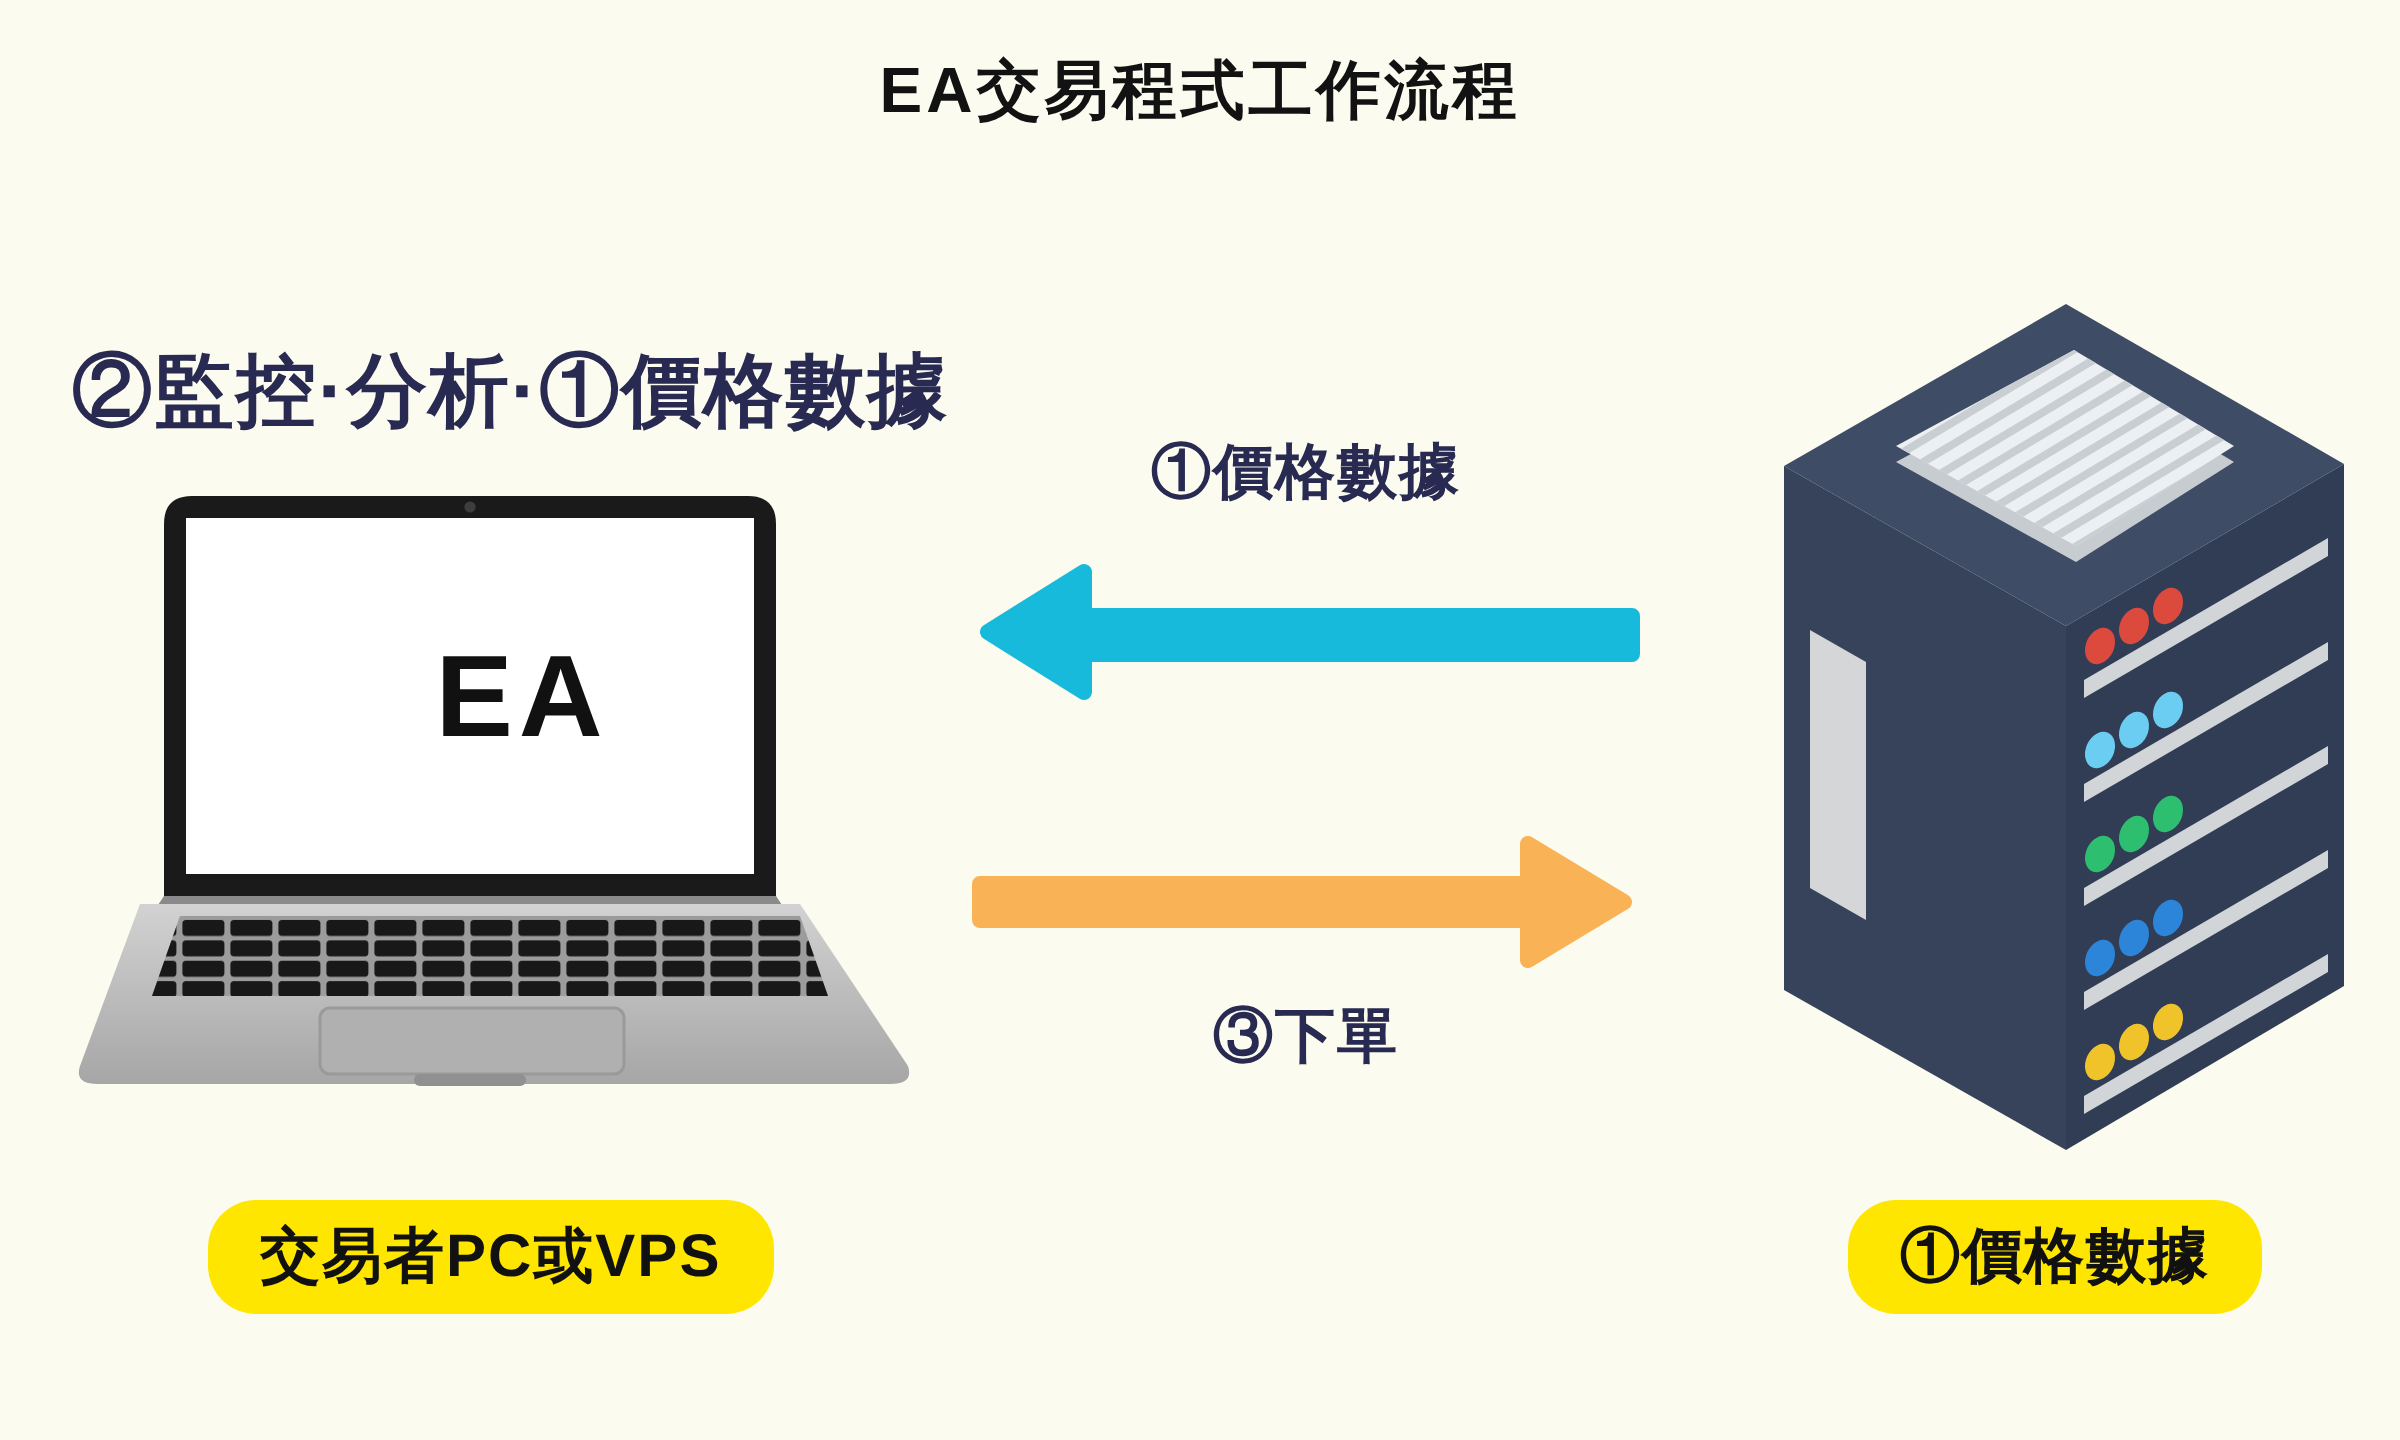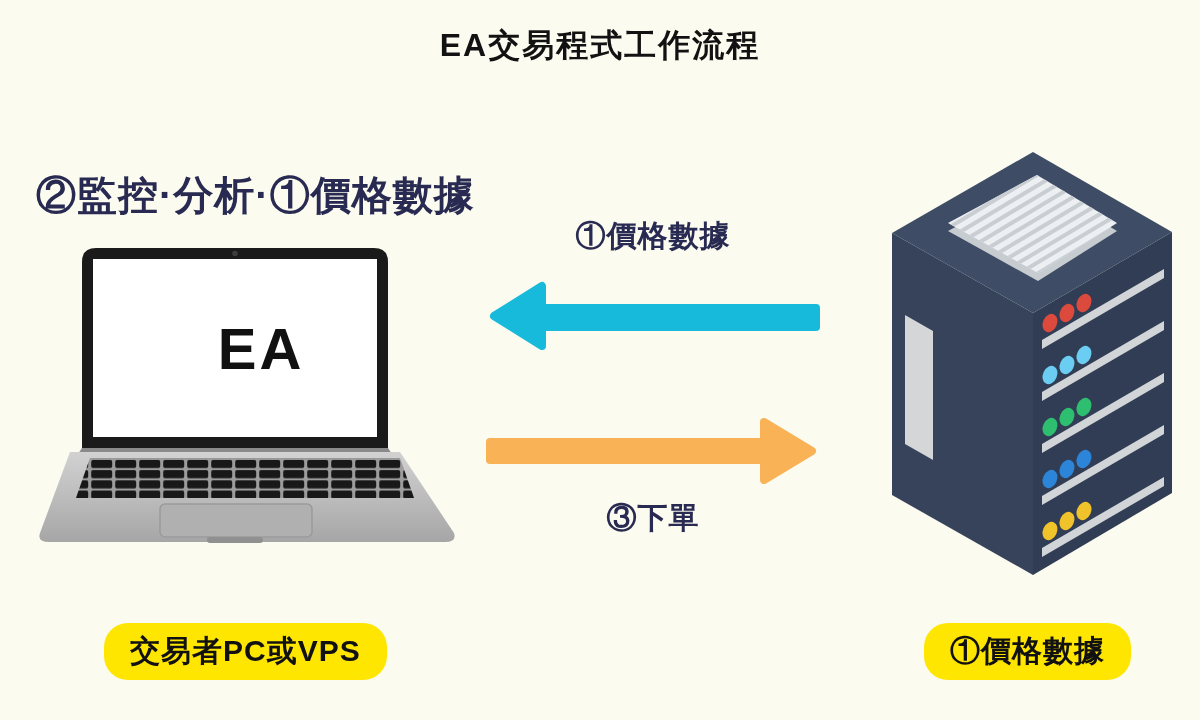--- a/index.html
+++ b/index.html
@@ -40,21 +40,20 @@
   .arrow{position:absolute;width:334px;height:72px;}
   .arrow-price{left:486px;top:280px;}
   .arrow-order{left:486px;top:412px;}
   .badge{
     position:absolute;top:600px;
     background:var(--badge-yellow,#ffe600);
     color:var(--badge-text,#111);
     font-size:30px;font-weight:800;letter-spacing:1px;
     padding:8px 26px;border-radius:24px;
     white-space:nowrap;
-    margin-top:23px;
   }
   .badge-laptop{left:104px;}
   .badge-server{left:924px;}
 </style>
 </head>
 <body>
 
 <div class="canvas">
 
   <h1 class="page-title">EA交易程式工作流程</h1>

